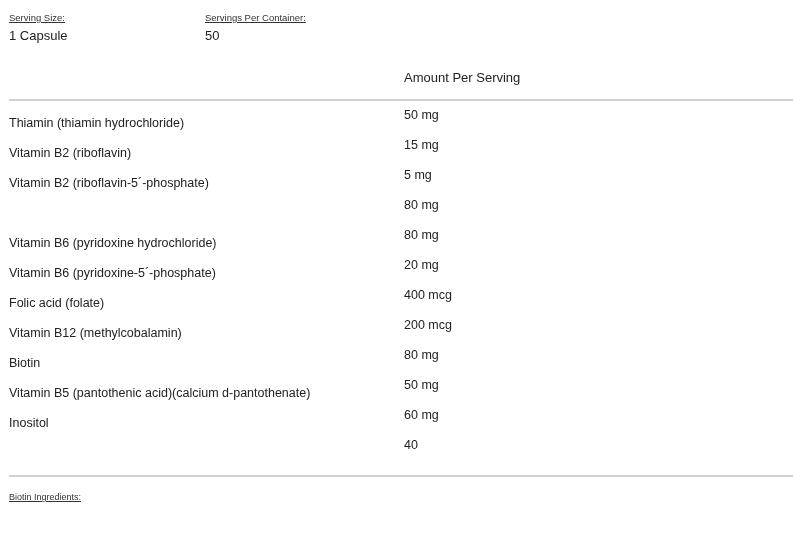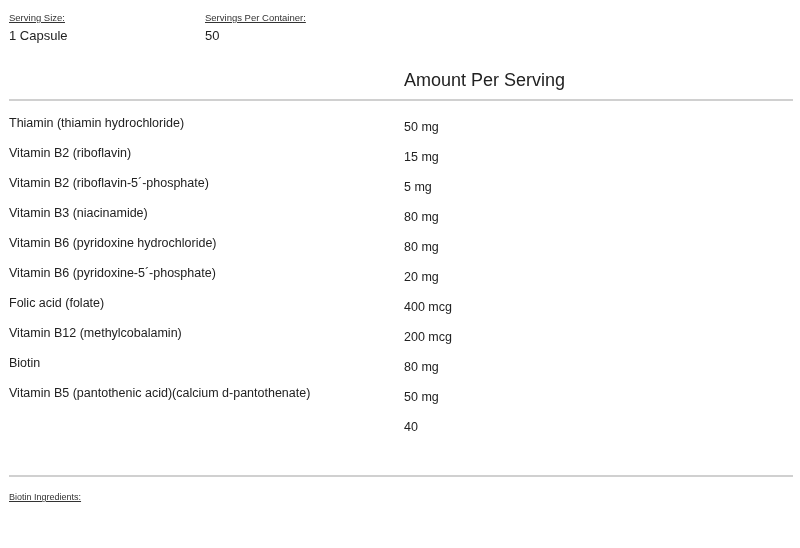--- a/index.html
+++ b/index.html
@@ -7,28 +7,28 @@
     width: 800px; height: 548px; overflow: hidden; position: relative;
     font-family: "Liberation Sans", "DejaVu Sans", sans-serif;
     color: #222222;
   }
   .small-label { font-size: 9.5px; color: #333333; text-decoration: underline; }
   .value { font-size: 13px; color: #222222; }
   .header-block { position: absolute; top: 12px; }
   .header-block .value { margin-top: 5px; }
   #serving-size { left: 9px; }
   #servings-per { left: 205px; }
-  .amount-header { position: absolute; left: 404px; top: 70px; font-size: 18px; color: #222222; }
+  .amount-header { position: absolute; left: 404px; top: 70px; font-size: 13px; color: #222222; }
   .divider { position: absolute; left: 9px; width: 784px; height: 2px; background: #d0d0d0; }
   #divider-top { top: 99px; }
   #divider-bottom { top: 475px; }
   .rows { position: absolute; left: 0; top: 108px; width: 800px; }
   .row { position: relative; height: 30px; font-size: 12.5px; color: #222222; }
   .row .name { position: absolute; left: 9px; top: 8px; white-space: nowrap; }
-  .row .amt { position: absolute; left: 404px; top: 12px; white-space: nowrap; }
+  .row .amt { position: absolute; left: 404px; top: 0; white-space: nowrap; }
   .other { position: absolute; left: 9px; top: 492px; width: 780px; }
   .other .small-label { font-size: 9px; }
   .other .value { margin-top: 4px; line-height: 15px; font-size: 13px; }
 </style>
 </head>
 <body>
 
 <div class="header-block" id="serving-size">
   <div class="small-label">Serving Size:</div>
   <div class="value">1 Capsule</div>
@@ -50,21 +50,20 @@
   </div>
   <div class="row">
     <span class="name">Vitamin B2 (riboflavin)</span>
     <span class="amt">15 mg</span>
   </div>
   <div class="row">
     <span class="name">Vitamin B2 (riboflavin-5´-phosphate)</span>
     <span class="amt">5 mg</span>
   </div>
   <div class="row">
-    <span class="name">Vitamin B3 (niacinamide)</span>
     <span class="amt">80 mg</span>
   </div>
   <div class="row">
     <span class="name">Vitamin B6 (pyridoxine hydrochloride)</span>
     <span class="amt">80 mg</span>
   </div>
   <div class="row">
     <span class="name">Vitamin B6 (pyridoxine-5´-phosphate)</span>
     <span class="amt">20 mg</span>
   </div>
@@ -78,20 +77,24 @@
   </div>
   <div class="row">
     <span class="name">Biotin</span>
     <span class="amt">80 mg</span>
   </div>
   <div class="row">
     <span class="name">Vitamin B5 (pantothenic acid)(calcium d-pantothenate)</span>
     <span class="amt">50 mg</span>
   </div>
   <div class="row">
+    <span class="name">Inositol</span>
+    <span class="amt">60 mg</span>
+  </div>
+  <div class="row">
     <span class="amt">40</span>
   </div>
 </div>
 
 <div class="divider" id="divider-bottom"></div>
 
 <div class="other">
   <div class="small-label">Biotin Ingredients:</div>
 </div>
 

